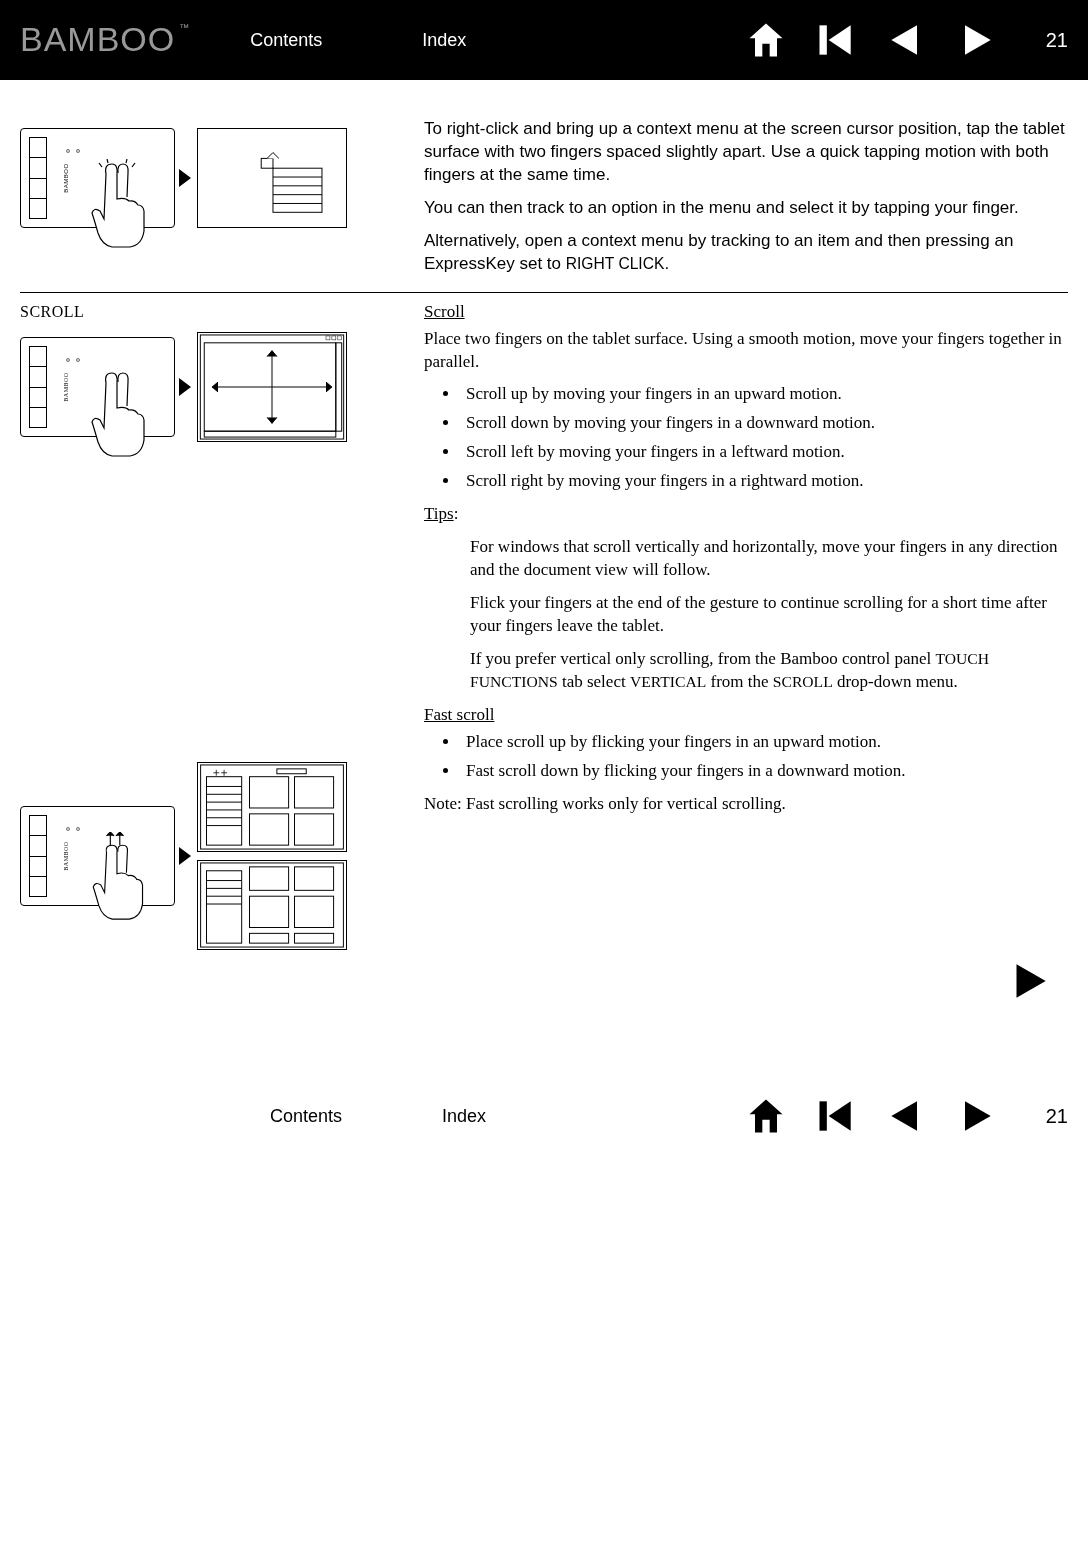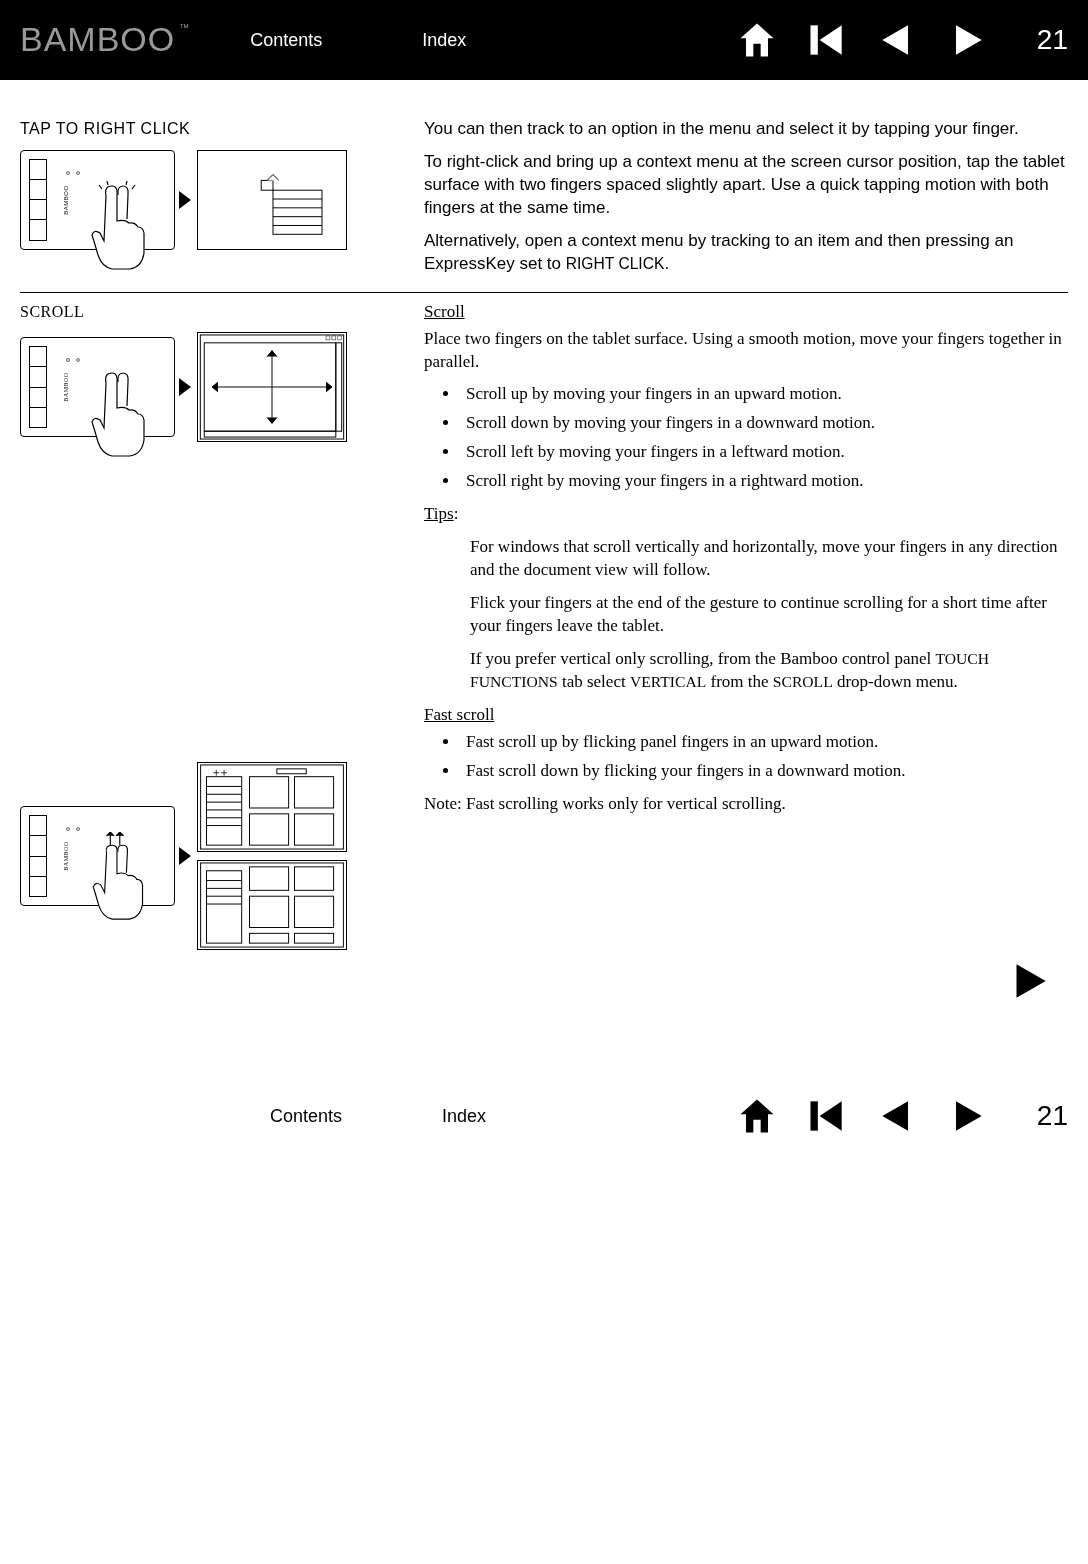--- a/index.html
+++ b/index.html
@@ -38,21 +38,21 @@
     font-size: 18px;
   }
   .navlinks span { cursor: pointer; }
   .navicons {
     margin-left: auto;
     display: flex;
     align-items: center;
     gap: 26px;
   }
   .navicons svg { width: 44px; height: 44px; cursor: pointer; }
-  .pagenum { font-size: 28px; margin-left: 22px; }
+  .pagenum { font-size: 20px; margin-left: 22px; }
   .topbar .pagenum { color: #fff; }
   .botbar .pagenum { color: #000; }
 
   .content {
     padding: 30px 20px 60px 20px;
   }
   .section {
     display: flex;
     border-bottom: 1px solid #000;
     padding: 8px 0 6px 0;
@@ -199,21 +199,20 @@
         <path fill="#fff" d="M6 4 L6 20 L20 12 Z"></path>
       </svg>
     <span class="pagenum">21</span>
   </div>
 </div>
 
 <div class="content">
 
   <div class="section">
     <div class="leftcol">
-      <div class="sidelabel">Tap to right click</div>
       <div class="illusrow">
         <div class="tablet small">
           <div class="keys">
               <div></div>
               <div></div>
               <div></div>
               <div></div>
             </div>
           <div class="brand">BAMBOO</div>
           <div class="lights">
@@ -247,22 +246,22 @@
               <line x1="76" y1="49" x2="126" y2="49"></line>
               <line x1="76" y1="58" x2="126" y2="58"></line>
               <line x1="76" y1="67" x2="126" y2="67"></line>
               <line x1="76" y1="76" x2="126" y2="76"></line>
             </g>
           </svg>
         </div>
       </div>
     </div>
     <div class="rightcol">
+      <p class="para">To right-click and bring up a context menu at the screen cursor position, tap the tablet surface with two fingers spaced slightly apart.  Use a quick tapping motion with both fingers at the same time.</p>
       <p class="para">You can then track to an option in the menu and select it by tapping your finger.</p>
-      <p class="para">To right-click and bring up a context menu at the screen cursor position, tap the tablet surface with two fingers spaced slightly apart.  Use a quick tapping motion with both fingers at the same time.</p>
       <p class="para">
         <span>Alternatively, open a context menu by tracking to an item and then pressing an ExpressKey set to </span><span class="sc">Right Click</span><span>.</span>
       </p>
     </div>
   </div>
 
   <div class="section" style="border-bottom:none;font-family:Liberation Serif, serif;">
     <div class="leftcol">
       <div class="sidelabel">Scroll</div>
 
@@ -409,21 +408,21 @@
       <div class="tips-block">
         <p>For windows that scroll vertically and horizontally, move your fingers in any direction and the document view will follow.</p>
         <p>Flick your fingers at the end of the gesture to continue scrolling for a short time after your fingers leave the tablet.</p>
         <p>
           <span>If you prefer vertical only scrolling, from the Bamboo control panel </span><span class="sc">Touch Functions</span><span> tab select </span><span class="sc">Vertical</span><span> from the </span><span class="sc">Scroll</span><span> drop-down menu.</span>
         </p>
       </div>
 
       <div class="subhead">Fast scroll</div>
       <ul class="bul">
-        <li>Fast scroll up by flicking panel fingers in an upward motion.</li>
+        <li>Place scroll up by flicking your fingers in an upward motion.</li>
         <li>Fast scroll down by flicking your fingers in a downward motion.</li>
       </ul>
       <p class="para">Note:  Fast scrolling works only for vertical scrolling.</p>
     </div>
   </div>
 
   <div class="solo-next">
     <svg viewBox="0 0 24 24">
         <path fill="#000" d="M6 4 L6 20 L20 12 Z"></path>
       </svg>

